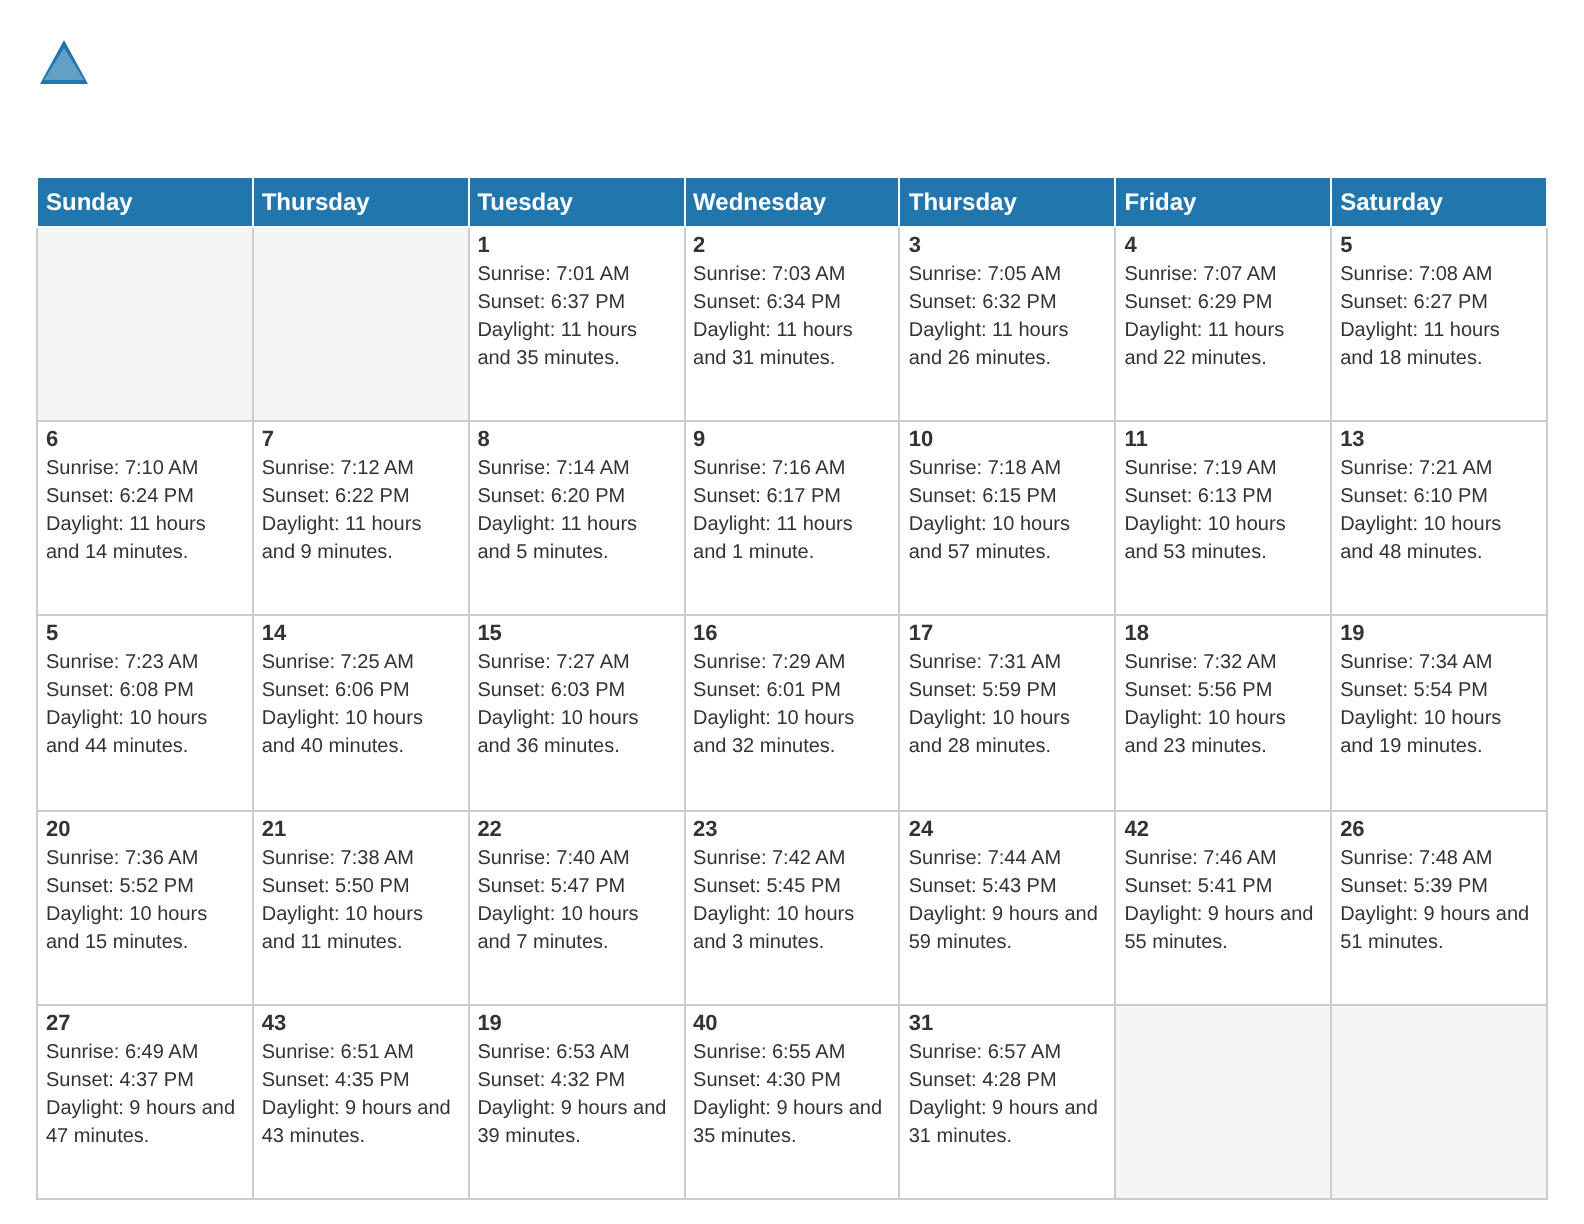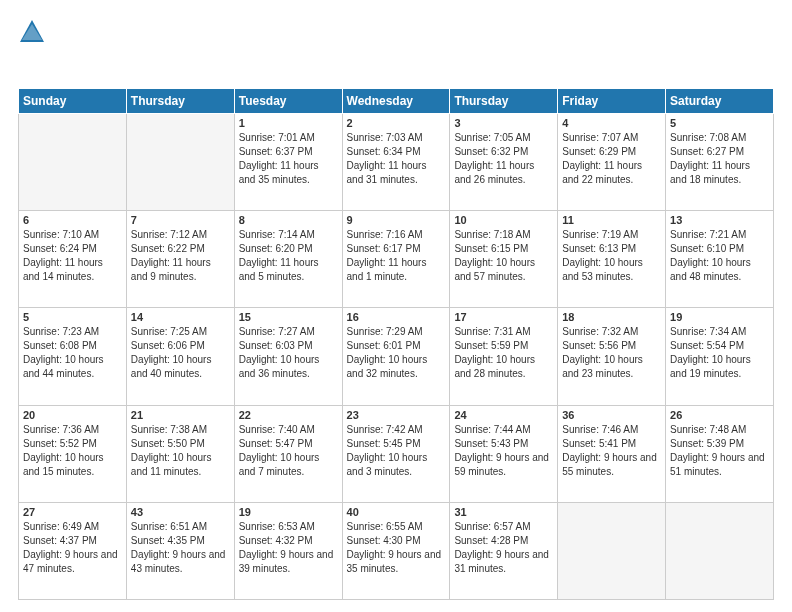--- a/index.html
+++ b/index.html
@@ -235,21 +235,21 @@
           </td>
           <td>
             <span class="day-num">23</span>
             <div class="cell-info">Sunrise: 7:42 AM<br>Sunset: 5:45 PM<br>Daylight: 10 hours and 3 minutes.</div>
           </td>
           <td>
             <span class="day-num">24</span>
             <div class="cell-info">Sunrise: 7:44 AM<br>Sunset: 5:43 PM<br>Daylight: 9 hours and 59 minutes.</div>
           </td>
           <td>
-            <span class="day-num">36</span>
+            <span class="day-num">42</span>
             <div class="cell-info">Sunrise: 7:46 AM<br>Sunset: 5:41 PM<br>Daylight: 9 hours and 55 minutes.</div>
           </td>
           <td>
             <span class="day-num">26</span>
             <div class="cell-info">Sunrise: 7:48 AM<br>Sunset: 5:39 PM<br>Daylight: 9 hours and 51 minutes.</div>
           </td>
         </tr>
         <tr>
           <td>
             <span class="day-num">27</span>

